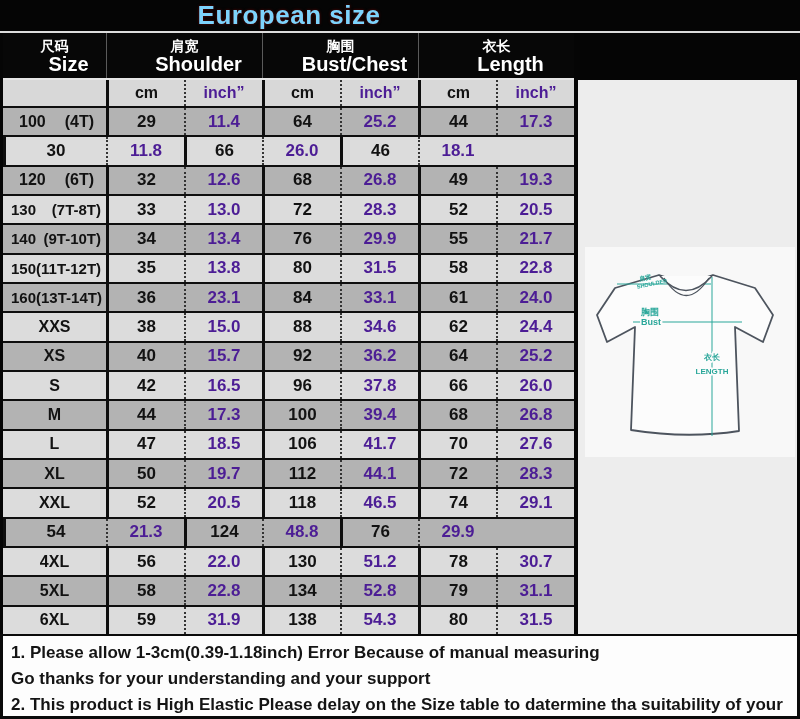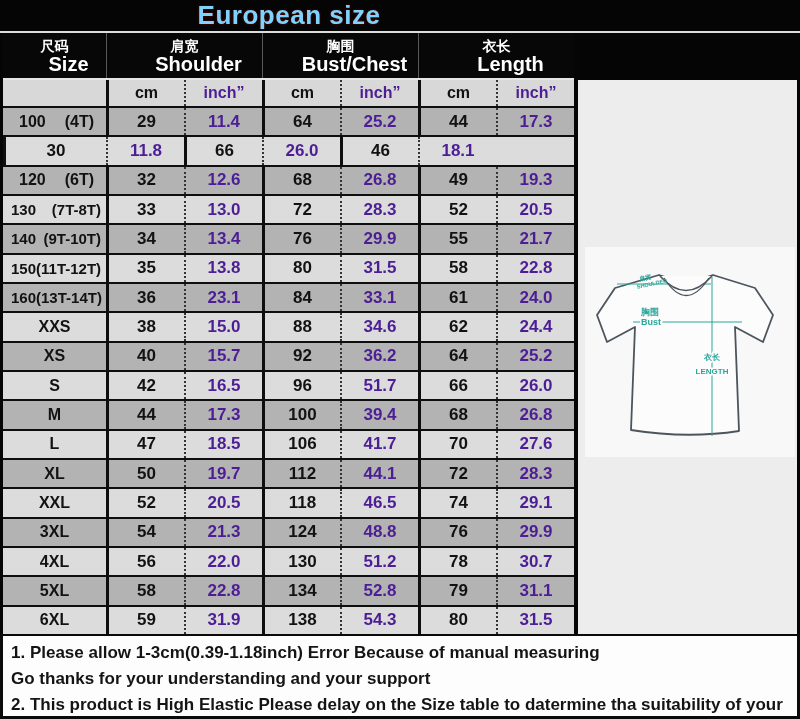--- a/index.html
+++ b/index.html
@@ -211,21 +211,21 @@
             <div class="cell b-solid">64</div>
             <div class="cell b-dot red">25.2</div>
           </div>
           <div class="row grid-data r-light">
             <div class="cell c-size">
               <span>S</span>
             </div>
             <div class="cell b-solid">42</div>
             <div class="cell b-dot red">16.5</div>
             <div class="cell b-solid">96</div>
-            <div class="cell b-dot red">51.7</div>
+            <div class="cell b-dot red">37.8</div>
             <div class="cell b-solid">66</div>
             <div class="cell b-dot red">26.0</div>
           </div>
           <div class="row grid-data r-dark">
             <div class="cell c-size">
               <span>M</span>
             </div>
             <div class="cell b-solid">44</div>
             <div class="cell b-dot red">17.3</div>
             <div class="cell b-solid">100</div>
@@ -260,23 +260,20 @@
               <span>XXL</span>
             </div>
             <div class="cell b-solid">52</div>
             <div class="cell b-dot red">20.5</div>
             <div class="cell b-solid">118</div>
             <div class="cell b-dot red">46.5</div>
             <div class="cell b-solid">74</div>
             <div class="cell b-dot red">29.1</div>
           </div>
           <div class="row grid-data r-dark">
-            <div class="cell c-size">
-              <span>3XL</span>
-            </div>
             <div class="cell b-solid">54</div>
             <div class="cell b-dot red">21.3</div>
             <div class="cell b-solid">124</div>
             <div class="cell b-dot red">48.8</div>
             <div class="cell b-solid">76</div>
             <div class="cell b-dot red">29.9</div>
           </div>
           <div class="row grid-data r-light">
             <div class="cell c-size">
               <span>4XL</span>

